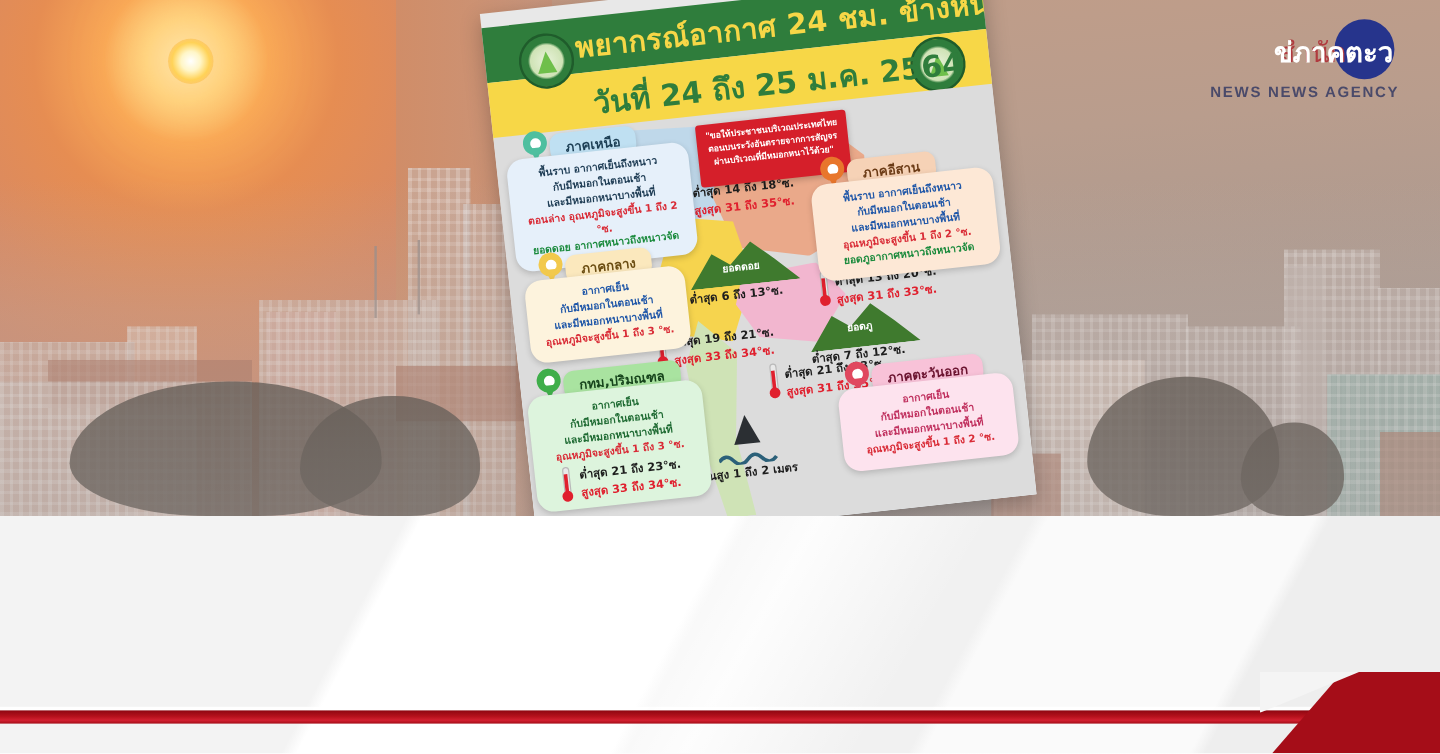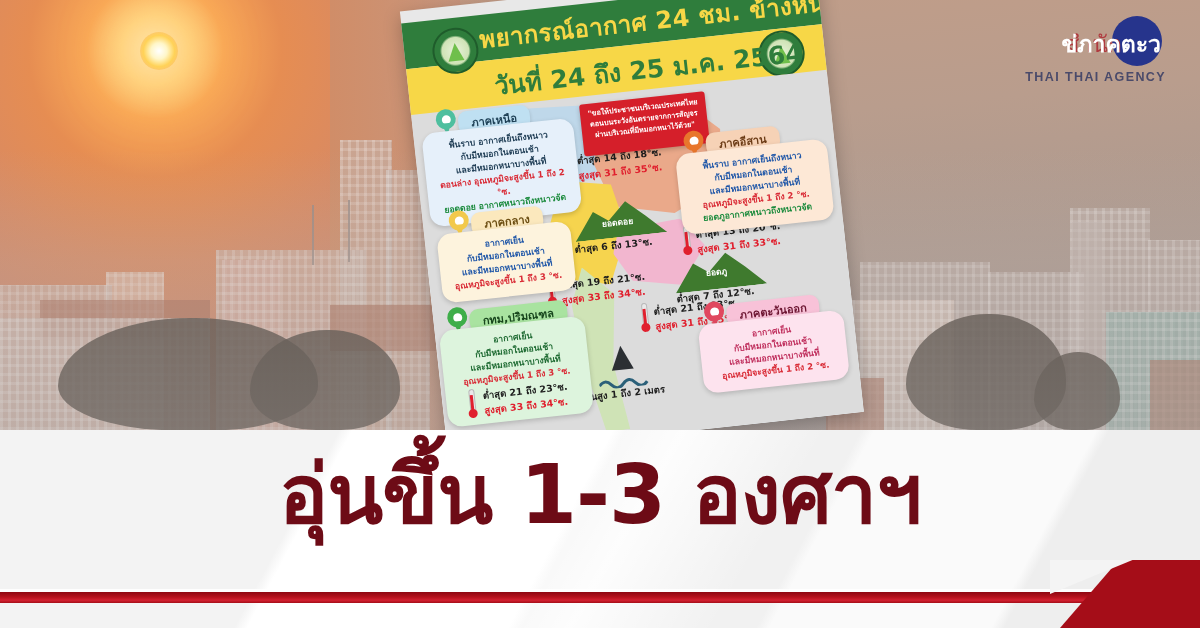--- a/index.html
+++ b/index.html
@@ -257,21 +257,21 @@
 
     <div class="haze"></div>
   </div>
 
   <div class="tna">
     <div class="tna-row">
       <div class="tna-circle"></div>
       <div class="tna-th1">สำนัก</div>
       <div class="tna-th2">ข่ภาคตะว</div>
     </div>
-    <div class="tna-en">THAI THAI AGENCY</div>
+    <div class="tna-en">NEWS NEWS AGENCY</div>
   </div>
 
   <div class="card">
 
     <div class="card-head-green"></div>
     <div class="card-head-yellow"></div>
     <div class="seal s1"></div>
     <div class="seal s2"></div>
     <div class="head-t1">พยากรณ์อากาศ 24 ชม. ข้างหน้า</div>
     <div class="head-t2">วันที่ 24 ถึง 25 ม.ค. 2564</div>
@@ -424,19 +424,18 @@
           <div style="color:#d92b36;">อุณหภูมิจะสูงขึ้น 1 ถึง 2 °ซ.</div>
         </div>
       </div>
 
     </div>
   </div>
 
   <div class="bottom">
     <div class="bottom-shine"></div>
   </div>
-  <div class="headline">อุ่นขึ้น 1-3 องศาฯ</div>
   <div class="redbar-hi"></div>
   <div class="redbar"></div>
   <div class="corner-red"></div>
   <div class="corner-red2"></div>
 
 </div>
 
 </body></html>

